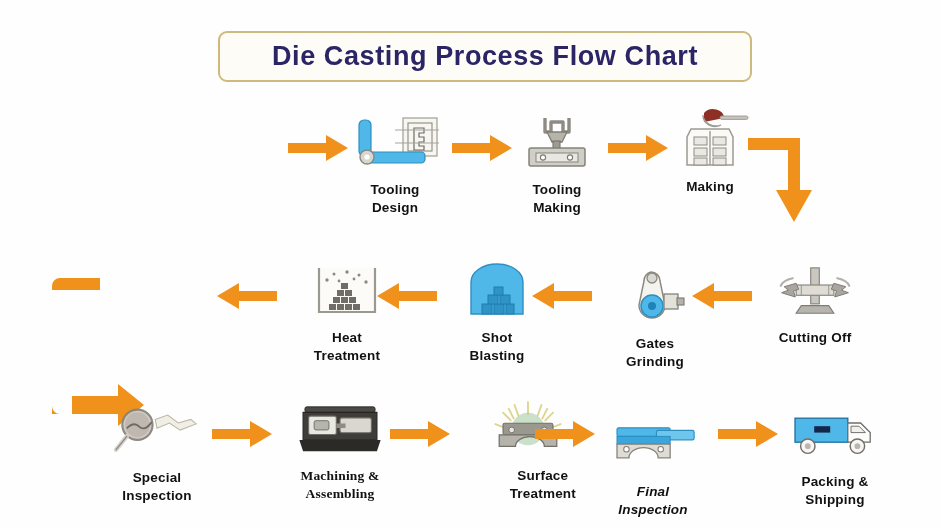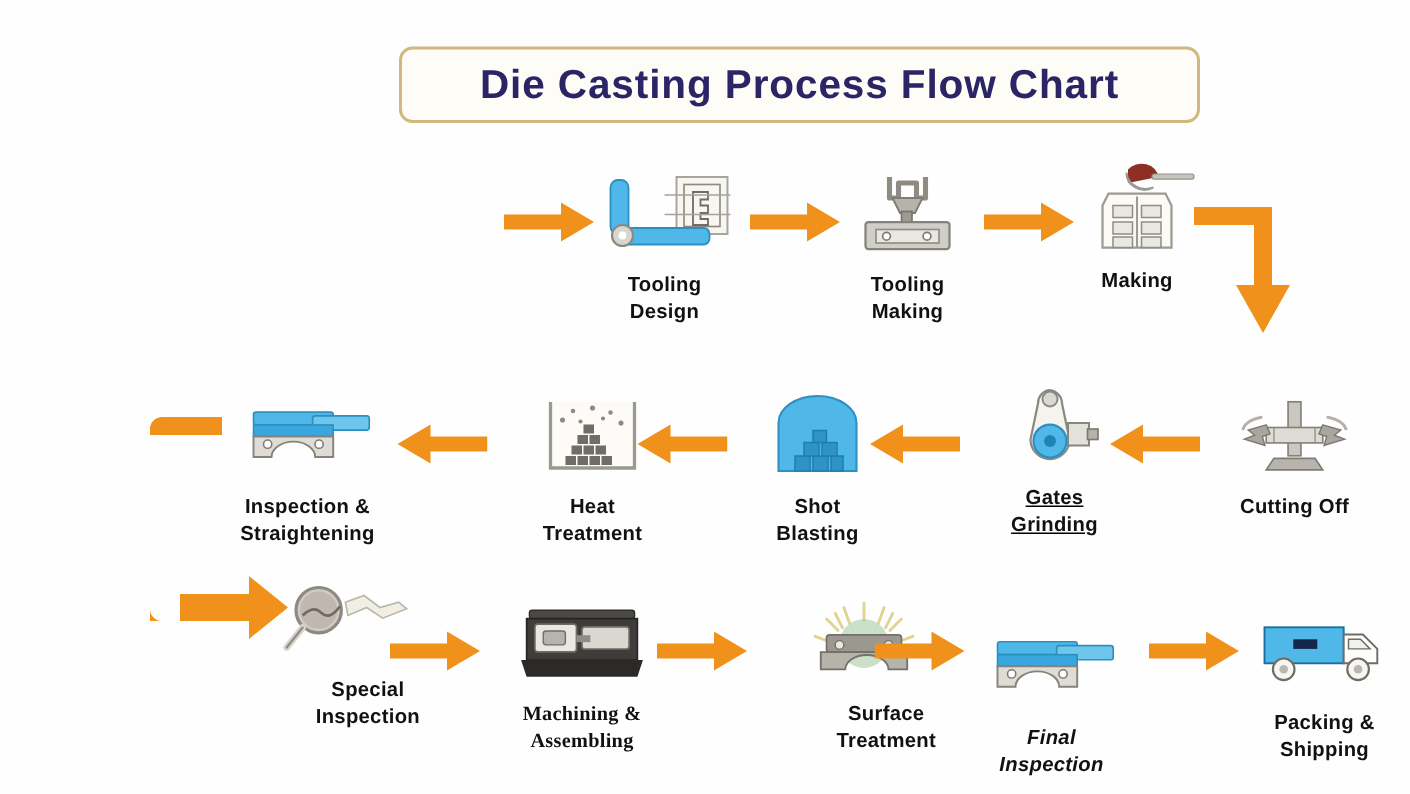--- a/index.html
+++ b/index.html
@@ -3,21 +3,21 @@
 <meta charset="utf-8">
 <style>
   html,body{margin:0;padding:0;}
   body{
     width:940px;height:529px;
     background:#fefefe;
     font-family:"Liberation Sans", sans-serif;
     overflow:hidden;
     position:relative;
   }
-  #chart-root{position:absolute;inset:0;margin-left:48px;}
+  #chart-root{position:absolute;inset:0;}
 
   
   .title-box{
     position:absolute;left:218px;top:31px;width:534px;height:51px;
     border:2px solid #cfb97e;border-radius:9px;
     background:#fdfcf7;
     display:flex;align-items:center;justify-content:center;
     box-sizing:border-box;
   }
   .title-text{
@@ -154,21 +154,21 @@
     </div>
     <div class="node-label">Cutting Off</div>
   </div>
 
   <div class="arrow" style="left:690px;top:280px;">
     <svg width="62" height="32" viewBox="0 0 62 32">
       <path d="M62 11 h-38 V3 L2 16 l22 13 v-8 h38 z" fill="#F0911B"></path>
     </svg>
   </div>
 
-  <div class="node" style="left:580px;top:252px;text-decoration:underline;">
+  <div class="node" style="left:580px;top:264px;">
     <div class="node-icon">
       <svg width="96" height="62" viewBox="0 0 96 62">
         <path d="M44 6 a9 9 0 0 1 9 9 l5 24 a13 13 0 0 1 -26 0 l5 -24 a9 9 0 0 1 7 -9 z" fill="#f4f3ee" stroke="#8b8981" stroke-width="1.5"></path>
         <circle cx="45" cy="40" r="11" fill="#4FB8E8" stroke="#2d8fc0" stroke-width="1.5"></circle>
         <circle cx="45" cy="40" r="4" fill="#1f82b8"></circle>
         <circle cx="45" cy="12" r="5" fill="#d9d8d2" stroke="#8b8981" stroke-width="1.3"></circle>
         <rect x="57" y="28" width="14" height="15" fill="#e2e1da" stroke="#85837c" stroke-width="1.3"></rect>
         <rect x="70" y="32" width="7" height="7" fill="#b4b2aa" stroke="#7b7971" stroke-width="1.1"></rect>
       </svg>
     </div>
@@ -236,42 +236,28 @@
     <div class="node-label">Heat
 Treatment</div>
   </div>
 
   <div class="arrow" style="left:215px;top:280px;">
     <svg width="62" height="32" viewBox="0 0 62 32">
       <path d="M62 11 h-38 V3 L2 16 l22 13 v-8 h38 z" fill="#F0911B"></path>
     </svg>
   </div>
 
-  <div class="node" style="left:82px;top:258px;">
-    <div class="node-icon">
-      <svg width="112" height="58" viewBox="0 0 112 58">
-        <rect x="14" y="10" width="62" height="10" rx="2" fill="#4FB8E8" stroke="#2d8fc0" stroke-width="1.3"></rect>
-        <rect x="60" y="13" width="44" height="11" rx="2" fill="#6ec6ec" stroke="#2d8fc0" stroke-width="1.3"></rect>
-        <rect x="14" y="20" width="62" height="9" fill="#39a6dd" stroke="#2d8fc0" stroke-width="1.2"></rect>
-        <path d="M14 29 h62 v16 h-14 a17 12 0 0 0 -34 0 H14 z" fill="#dedcd5" stroke="#85837b" stroke-width="1.5"></path>
-        <circle cx="25" cy="35" r="3.2" fill="#fff" stroke="#7d7b73" stroke-width="1.2"></circle>
-        <circle cx="65" cy="35" r="3.2" fill="#fff" stroke="#7d7b73" stroke-width="1.2"></circle>
-      </svg>
-    </div>
-    <div class="node-label">Inspection &amp;
-Straightening</div>
-  </div>
 
   <div class="elbow" style="left:52px;top:278px;">
     <svg width="110" height="160" viewBox="0 0 110 160">
       <path d="M48 0 H8 a8 8 0 0 0 -8 8 V136 h20 v-18 h46 v-12 l26 21 -26 21 v-12 H8 a8 8 0 0 1 -8 -8 V12 h48 z" fill="#F0911B"></path>
     </svg>
   </div>
 
-  <div class="node" style="left:82px;top:380px;align-items:flex-end;">
+  <div class="node" style="left:82px;top:398px;">
     <div class="node-icon">
       <svg width="108" height="58" viewBox="0 0 108 58">
         <path d="M52 16 l14 -5 l12 9 l14 -4 l6 5 l-18 7 l-12 -8 l-14 6 z" fill="#f1efe4" stroke="#b9b7a9" stroke-width="1.2"></path>
         <circle cx="32" cy="22" r="17" fill="#cfc9c0" stroke="#86847c" stroke-width="2.4" opacity=".95"></circle>
         <circle cx="32" cy="22" r="14" fill="#bdb4ad" opacity=".85"></circle>
         <path d="M20 26 q8 -8 14 -2 t14 -5" fill="none" stroke="#6c6a62" stroke-width="2"></path>
         <path d="M20 35 L8 50" stroke="#d6d4cc" stroke-width="5" stroke-linecap="round"></path>
         <path d="M20 35 L8 50" stroke="#8d8b83" stroke-width="1.6" stroke-linecap="round"></path>
       </svg>
     </div>

